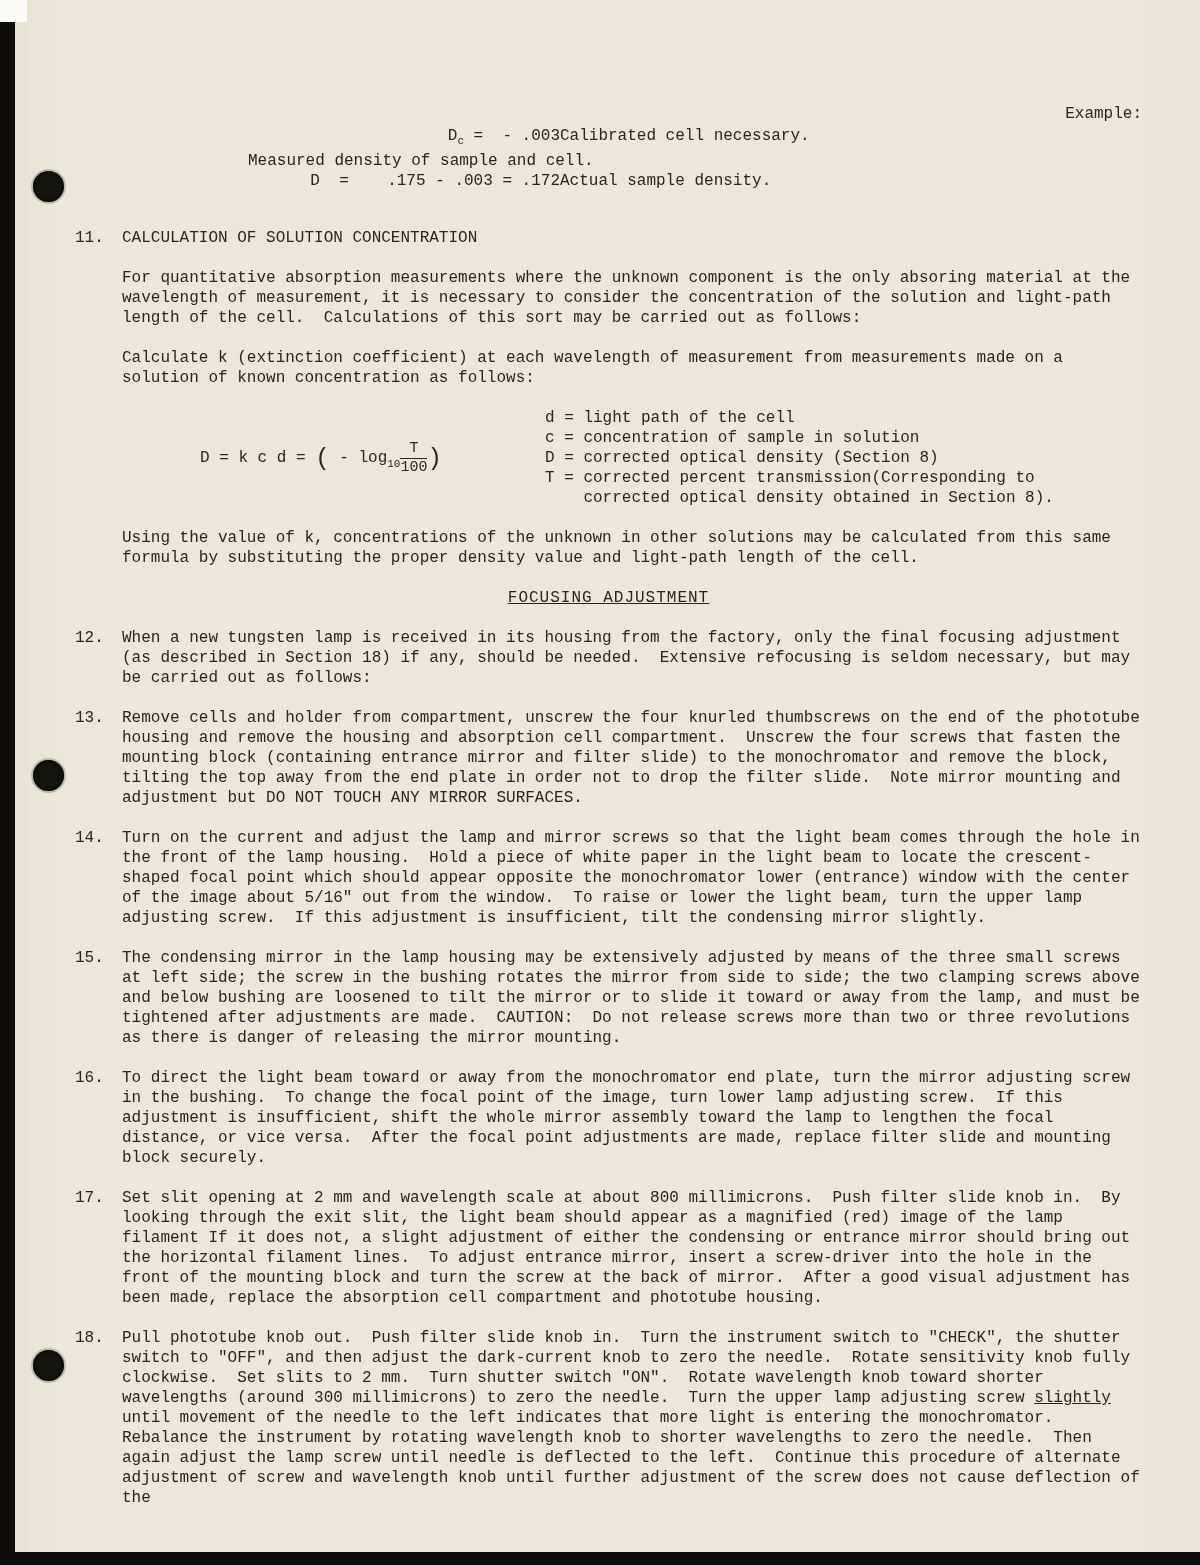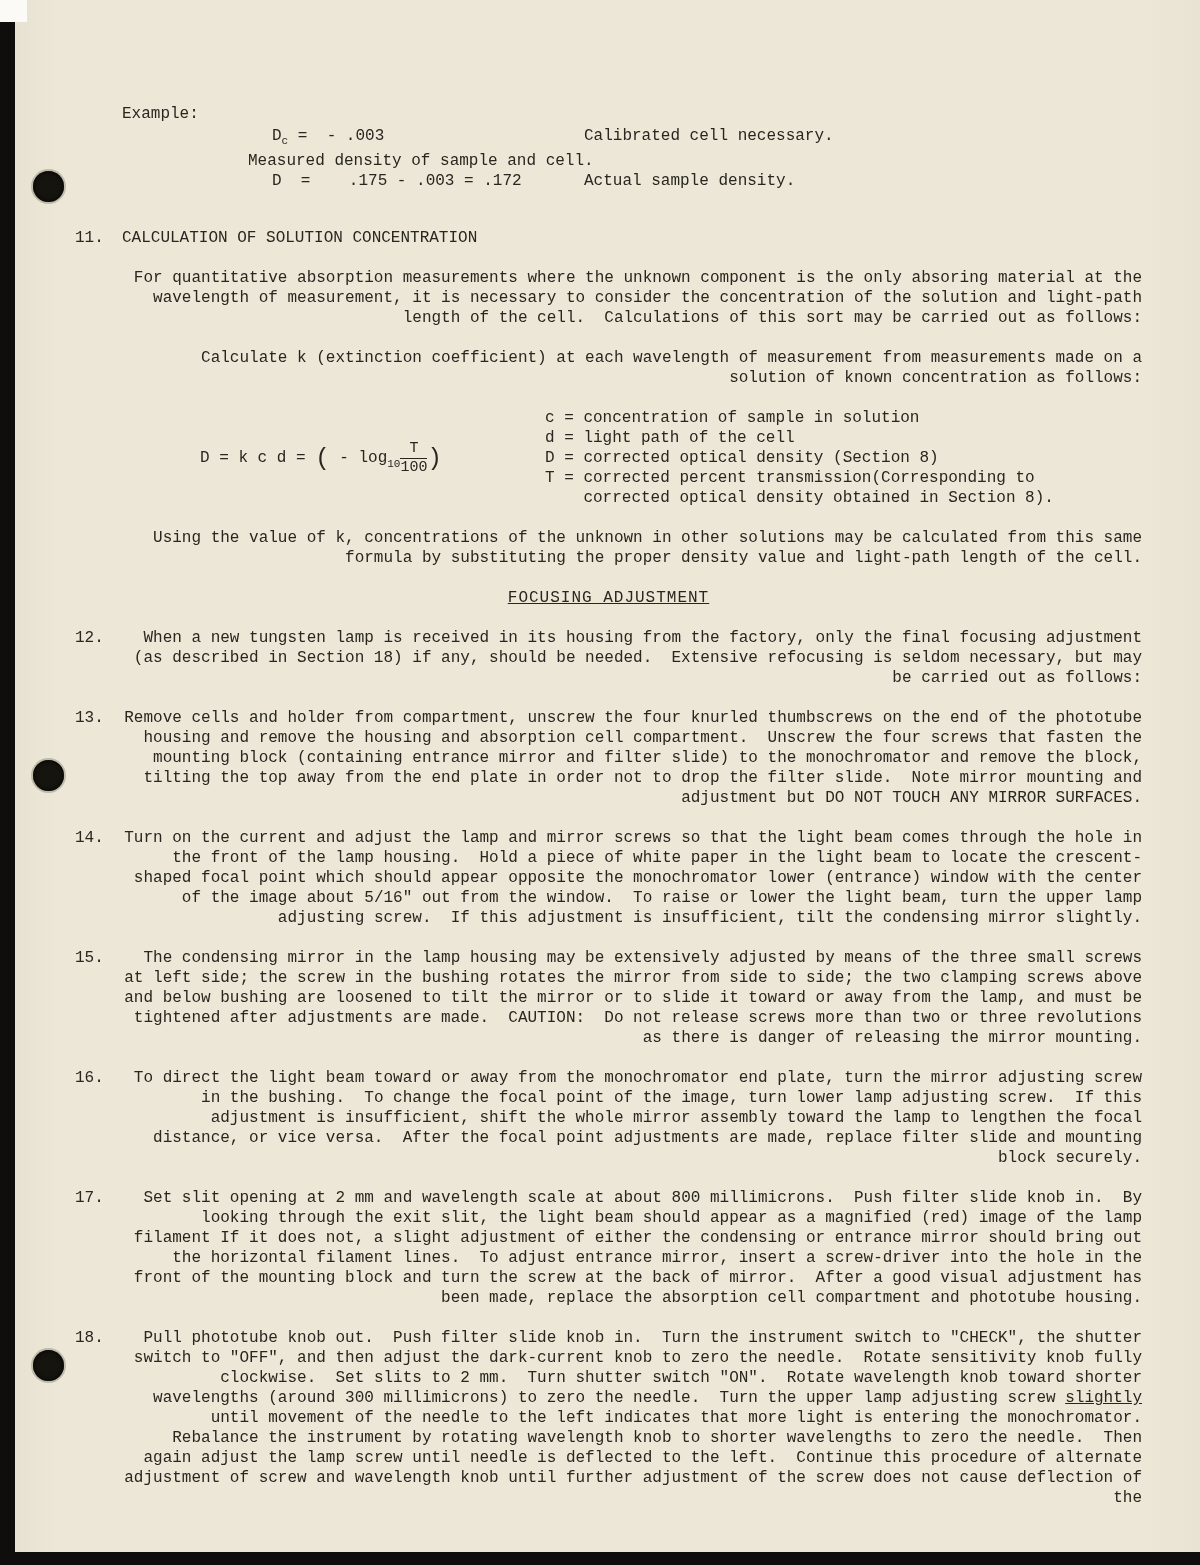--- a/index.html
+++ b/index.html
@@ -27,32 +27,32 @@
 
   .content {
     position: absolute; left: 75px; right: 58px; top: 104px;
     font-size: 16px; line-height: 20px;
   }
   .header { display: grid; grid-template-columns: 1fr auto 1fr; align-items: baseline; margin-bottom: 48px; }
   .header .bulletin { font-size: 16px; }
   .header .title { font-size: 17px; font-weight: bold; letter-spacing: 10px; word-spacing: 14px; white-space: nowrap; }
   .header .pageno { text-align: right; font-size: 16px; }
 
-  .example { margin-left: 47px; margin-bottom: 32px; }
+  .example { margin-left: 47px; margin-bottom: 32px; text-align: right; }
   .ex-label { margin-bottom: 2px; }
   .ex-rows { margin-left: 126px; }
   .ex-row { display: flex; }
-  .ex-expr { width: 312px; white-space: pre; margin-left: 24px; }
+  .ex-expr { width: 312px; white-space: pre; }
   .ex-expr sub { font-size: 11px; }
   .ex-desc { white-space: pre; }
 
   .sec { display: flex; margin-bottom: 20px; }
   .sec .num { flex: 0 0 47px; width: 47px; }
   .sec .body { flex: 1; min-width: 0; }
-  .sec .body p { margin: 0 0 20px; white-space: pre-wrap; text-align: right; }
+  .sec .body p { margin: 0 0 20px; white-space: pre-wrap; }
   .sec .body p.last { margin-bottom: 0; }
   .sec-heading { margin-bottom: 20px; }
 
   .formula-row { display: flex; align-items: center; margin: 0 0 20px; }
   .formula { margin-left: 78px; width: 345px; white-space: pre; flex: 0 0 auto; }
   .formula sub { font-size: 11px; }
   .frac { display: inline-block; vertical-align: middle; text-align: center; line-height: 1.05; font-size: 15px; }
   .frac .ftop { display: block; border-bottom: 1.5px solid #29261f; padding: 0 3px 1px; }
   .frac .fbot { display: block; padding-top: 1px; }
   .bigp { font-size: 24px; vertical-align: -3px; }
@@ -97,22 +97,22 @@
 
     <div class="sec">
       <span class="num">11.</span>
       <div class="body">
         <div class="sec-heading">CALCULATION OF SOLUTION CONCENTRATION</div>
         <p>For quantitative absorption measurements where the unknown component is the only absoring material at the wavelength of measurement, it is necessary to consider the concentration of the solution and light-path length of the cell.  Calculations of this sort may be carried out as follows:</p>
         <p>Calculate k (extinction coefficient) at each wavelength of measurement from measurements made on a solution of known concentration as follows:</p>
         <div class="formula-row">
           <div class="formula"><span>D = k c d = </span><span class="bigp">(</span><span> - log</span><sub>10</sub><span class="frac"><span class="ftop">T</span><span class="fbot">100</span></span><span class="bigp">)</span></div>
           <div class="legend">
+            <div>d = light path of the cell</div>
             <div>c = concentration of sample in solution</div>
-            <div>d = light path of the cell</div>
             <div>D = corrected optical density (Section 8)</div>
             <div>T = corrected percent transmission(Corresponding to</div>
             <div>    corrected optical density obtained in Section 8).</div>
           </div>
         </div>
         <p class="last">Using the value of k, concentrations of the unknown in other solutions may be calculated from this same formula by substituting the proper density value and light-path length of the cell.</p>
       </div>
     </div>
 
     <div class="center-heading">FOCUSING ADJUSTMENT</div>

